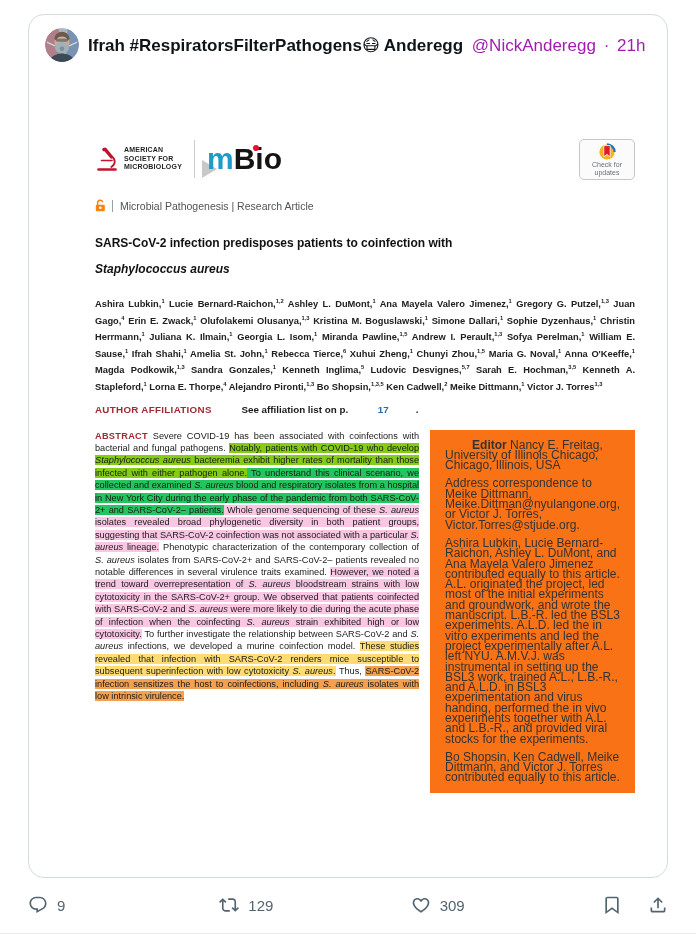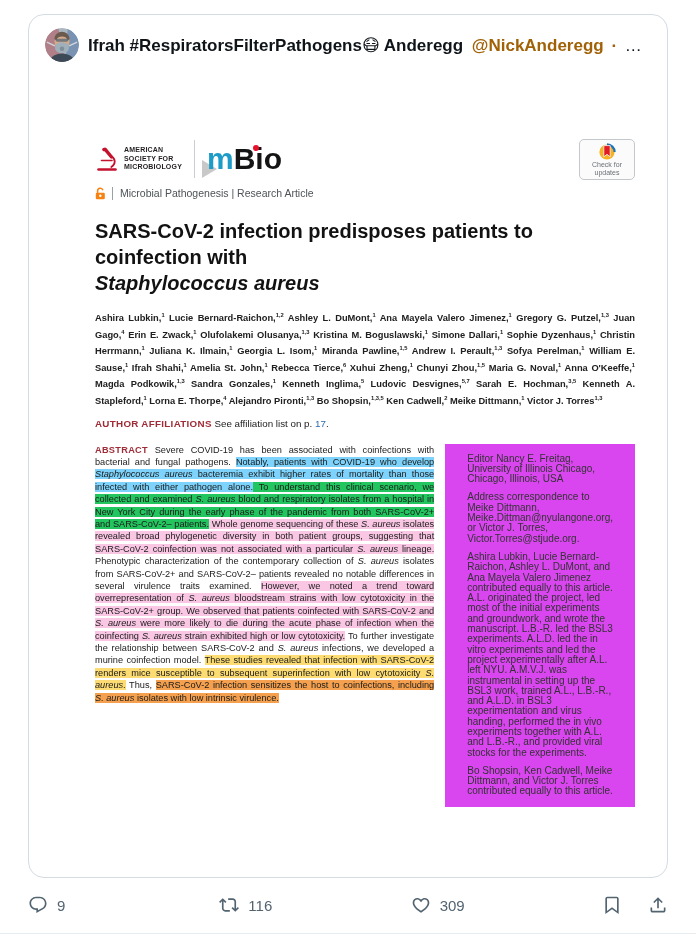--- a/index.html
+++ b/index.html
@@ -13,21 +13,21 @@
   
   .card {
     position:absolute; left:28px; top:14px; width:640px; height:864px;
     border:1px solid #d3dce2; border-radius:16px; background:#fff;
     padding:12px 16px; overflow:hidden;
   }
   .hdr { display:flex; align-items:center; gap:9px; height:36px; }
   .avatar { width:34px; height:34px; border-radius:50%; overflow:hidden; flex:0 0 auto; display:block; }
   .nameline { font-size:17px; white-space:nowrap; overflow:hidden; text-overflow:ellipsis; flex:1; }
   .name { font-weight:bold; color:#0f1419; }
-  .handle,.dot,.time { color:#a16207; font-weight:bold; }
+  .handle,.dot,.time { color:#a21caf; font-weight:normal; }
   .handle { margin-left:4px; }
   .dot { margin:0 3px; }
 
   .tweet-text { margin-top:9px; font-size:18.5px; line-height:26px; color:#0f1419; }
   .tweet-text .p2 { margin-top:26px; }
   .tweet-text .ell { margin-top:2px; }
   .more { display:block; color:#1d9bf0; cursor:pointer; text-decoration:none; }
 
   
   .paper { margin-top:72px; cursor:pointer; }
@@ -41,44 +41,44 @@
   .tri { position:absolute; left:-5px; bottom:1px; width:0; height:0;
          border-top:9px solid transparent; border-bottom:9px solid transparent;
          border-left:15px solid #c8c8c8; z-index:0; }
   .mtxt { display:block; position:relative; z-index:1; font-size:30px; line-height:40px; font-weight:bold; color:#141414; font-style:normal;text-align:right; }
   .mtxt::first-letter { color:#1e9cc7; }
   .idot { position:absolute; z-index:2; left:46px; top:6px; width:6px; height:6px; border-radius:50%; background:#e8112d; }
   .badge { margin-left:auto; width:56px; border:1px solid #c3c8cc; border-radius:5px; background:#fbfbfb;
            display:flex; flex-direction:column; align-items:center; padding:3px 2px 2px; cursor:pointer; }
   .badge .bl { font-size:7px; line-height:8px; color:#6a7075; }
 
-  .meta-row { display:flex; margin-top:4px; height:13px; }
+  .meta-row { display:flex; align-items:center; margin-top:16px; height:13px; }
   .meta { font-size:10.5px; color:#4d5357; border-left:1px solid #9aa0a5; padding-left:7px; margin-left:6px; }
 
-  .ttl { margin-top:18px; font-size:20px; line-height:26px; font-weight:bold; color:#121212; }
+  .ttl { margin-top:18px; font-size:12px; line-height:26px; font-weight:bold; color:#121212; }
   .ttl em { font-style:italic; }
 
   .authors { margin-top:13px; font-size:9.3px; line-height:13.5px; font-weight:bold; text-align:justify; color:#202020; }
   .sup { font-size:62%; vertical-align:super; }
 
   .affil { margin-top:9px; font-size:9.8px; }
 
   .cols { margin-top:15px; display:flex; gap:11px; align-items:flex-start; }
   .abstract { width:352px; font-size:9.2px; line-height:12.4px; text-align:justify; color:#1a1a1a; }
   .red { color:#9e2b36; font-weight:bold; letter-spacing:.3px;text-align:right; }
-  .b { font-weight:normal; }
+  .b { font-weight:bold;margin-left:27px; }
   .blue { color:#2b6cb0;text-align:right; }
   .i { font-style:italic; }
-  .hg { background:#7dd3fc; }
+  .hg { background:#84cc16; }
   .hc { background:#22c55e; }
   .hp { background:#f9c6e4; }
   .hy { background:#fcdc73; }
   .ho { background:#f4a04e; }
 
-  .side { flex:1; background:#d946ef; padding:10px 22px; font-size:10px; line-height:10.3px; color:#333; }
+  .side { flex:1; background:#f97316; padding:10px 15px; font-size:12px; line-height:10.3px; color:#333; }
   .side p { margin-bottom:8px; }
   .side p:last-child { margin-bottom:0; }
 
   
   .actions {
     position:absolute; left:28px; top:882px; width:640px; height:46px;
     display:flex; align-items:center; color:#536471;
   }
   .action { display:flex; align-items:center; gap:9px; flex:1 1 0; cursor:pointer; font-size:15px; }
   .action svg { display:block; }
@@ -199,21 +199,21 @@
     <div class="action">
       <svg width="20" height="20" viewBox="0 0 24 24" fill="#536471">
         <path d="M1.751 10c0-4.42 3.584-8 8.005-8h4.366c4.49 0 8.129 3.64 8.129 8.13 0 2.96-1.607 5.68-4.196 7.11l-8.054 4.46v-3.69h-.067c-4.49.1-8.183-3.51-8.183-8.01zm8.005-6c-3.317 0-6.005 2.69-6.005 6 0 3.37 2.77 6.08 6.138 6.01l.351-.01h1.761v2.3l5.087-2.81c1.951-1.08 3.163-3.13 3.163-5.36 0-3.39-2.744-6.13-6.129-6.13H9.756z"></path>
       </svg>
       <span>9</span>
     </div>
     <div class="action">
       <svg width="20" height="20" viewBox="0 0 24 24" fill="#536471">
         <path d="M4.5 3.88l4.432 4.14-1.364 1.46L5.5 7.55V16c0 1.1.896 2 2 2H13v2H7.5c-2.209 0-4-1.79-4-4V7.55L1.432 9.46.068 8.02 4.5 3.88zM16.5 6H11V4h5.5c2.209 0 4 1.79 4 4v8.45l2.068-1.93 1.364 1.46-4.432 4.14-4.432-4.14 1.364-1.46 2.068 1.93V8c0-1.1-.896-2-2-2z"></path>
       </svg>
-      <span>116</span>
+      <span>129</span>
     </div>
     <div class="action">
       <svg width="20" height="20" viewBox="0 0 24 24" fill="#536471">
         <path d="M16.697 5.5c-1.222-.06-2.679.51-3.89 2.16l-.805 1.09-.806-1.09C9.984 6.01 8.526 5.44 7.304 5.5c-1.243.07-2.349.78-2.91 1.91-.552 1.12-.633 2.78.479 4.82 1.074 1.97 3.257 4.27 7.129 6.61 3.87-2.34 6.052-4.64 7.126-6.61 1.111-2.04 1.03-3.7.477-4.82-.561-1.13-1.666-1.84-2.908-1.91zm4.187 7.69c-1.351 2.48-4.001 5.12-8.379 7.67l-.503.3-.504-.3c-4.379-2.55-7.029-5.19-8.382-7.67-1.36-2.5-1.41-4.86-.514-6.67.887-1.79 2.647-2.91 4.601-3.01 1.651-.09 3.368.56 4.798 2.01 1.429-1.45 3.146-2.1 4.796-2.01 1.954.1 3.714 1.22 4.601 3.01.896 1.81.846 4.17-.514 6.67z"></path>
       </svg>
       <span>309</span>
     </div>
     <div class="action-right">
       <span class="icon-btn">
         <svg width="20" height="20" viewBox="0 0 24 24" fill="#536471">

